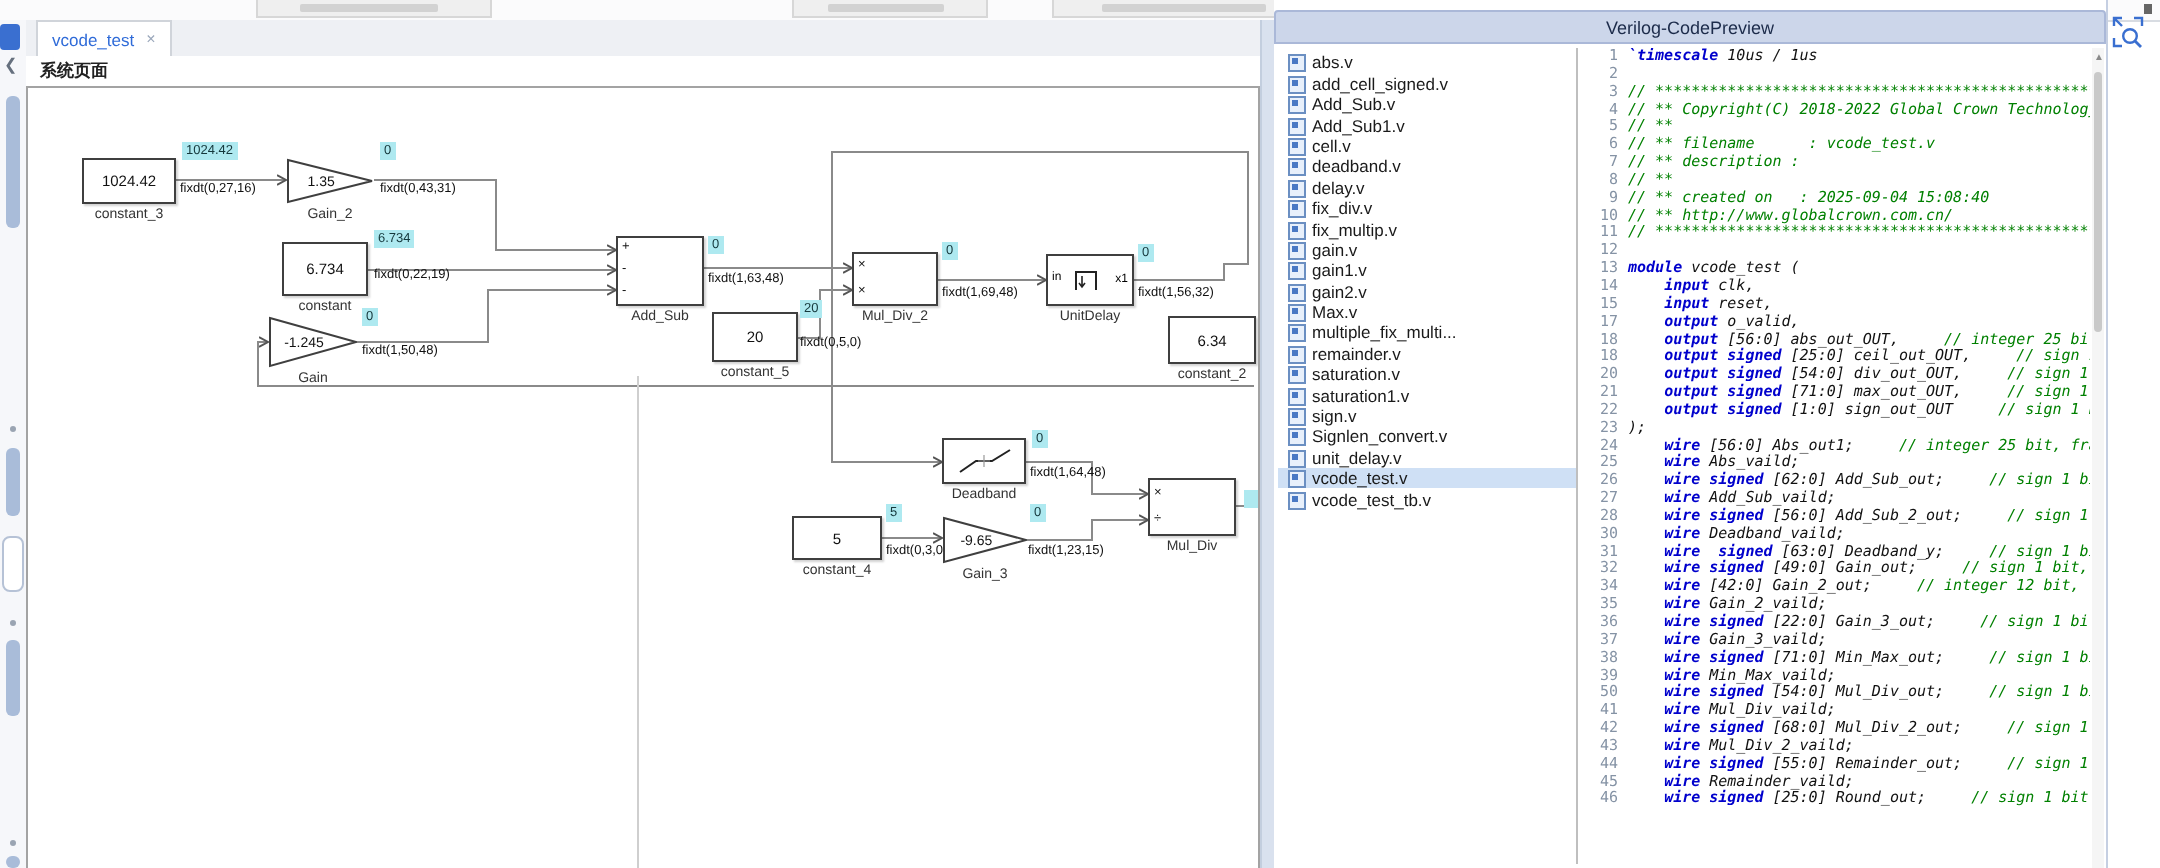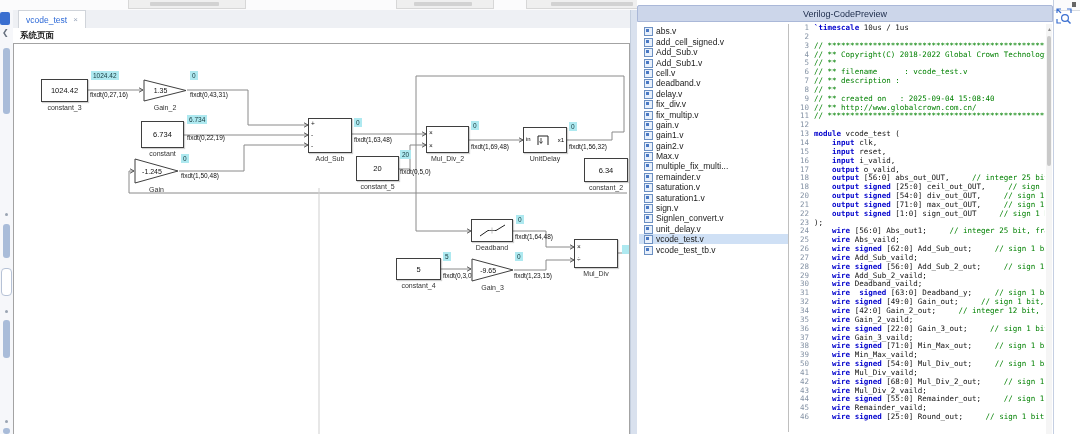--- a/index.html
+++ b/index.html
@@ -50,21 +50,21 @@
             overflow:hidden;padding-top:2px;box-sizing:border-box;}
   .fitem{height:10.4px;display:flex;align-items:flex-end;padding-left:5px;white-space:nowrap;}
   .fitem.sel{background:#cfe0f5;}
   .ficon{display:inline-block;width:7px;height:7px;border:1px solid #6b8fc2;background:#e8f0fb;margin-right:3px;position:relative;flex:0 0 auto;}
   .ficon:after{content:"";position:absolute;left:1px;top:1px;width:3px;height:3px;background:#4a79c4;}
   .fname{font-size:8.5px;color:#1a1a1a;}
   #code{position:absolute;left:152px;top:24px;right:8px;bottom:0;overflow:hidden;
         font-family:"DejaVu Sans Mono",monospace;font-size:7.5px;line-height:8.85px;}
   .cl{white-space:pre;display:flex;}
   .cl .num{flex:0 0 20px;text-align:right;color:#8593a5;padding-right:5px;}
-  .cl .src{color:#111;}
+  .cl .src{color:#111;font-style:italic;}
   .kw{color:#0000cc;font-weight:bold;}
   .cm{color:#008000;}
   #codescroll{position:absolute;right:1px;top:24px;width:6px;bottom:0;background:#f5f5f5;}
   #codescroll .arrow{position:absolute;top:2px;left:1px;font-size:5px;color:#8a8a8a;}
   #codescroll .cthumb{position:absolute;left:1px;top:12px;width:4px;height:130px;background:#c9c9c9;border-radius:2px;}
   
   #expand{position:absolute;left:1056px;top:8px;width:16px;height:16px;cursor:pointer;}
 </style>
 </head>
 <body>
@@ -329,34 +329,32 @@
       <div class="cl"><span class="num">6</span><span class="src"><span class="cm">// ** filename      : vcode_test.v</span></span></div>
       <div class="cl"><span class="num">7</span><span class="src"><span class="cm">// ** description :</span></span></div>
       <div class="cl"><span class="num">8</span><span class="src"><span class="cm">// **</span></span></div>
       <div class="cl"><span class="num">9</span><span class="src"><span class="cm">// ** created on   : 2025-09-04 15:08:40</span></span></div>
       <div class="cl"><span class="num">10</span><span class="src"><span class="cm">// ** http://www.globalcrown.com.cn/</span></span></div>
       <div class="cl"><span class="num">11</span><span class="src"><span class="cm">// ******************************************************************************</span></span></div>
       <div class="cl"><span class="num">12</span><span class="src"></span></div>
       <div class="cl"><span class="num">13</span><span class="src"><span class="kw">module</span> vcode_test (</span></div>
       <div class="cl"><span class="num">14</span><span class="src">    <span class="kw">input</span> clk,</span></div>
       <div class="cl"><span class="num">15</span><span class="src">    <span class="kw">input</span> reset,</span></div>
-      <div class="cl"><span class="num">16</span><span class="src">    <span class="kw">input</span> i_valid,</span></div>
       <div class="cl"><span class="num">17</span><span class="src">    <span class="kw">output</span> o_valid,</span></div>
       <div class="cl"><span class="num">18</span><span class="src">    <span class="kw">output</span> [56:0] abs_out_OUT,     <span class="cm">// integer 25 bit, fraction 32 bit</span></span></div>
       <div class="cl"><span class="num">18</span><span class="src">    <span class="kw">output</span> <span class="kw">signed</span> [25:0] ceil_out_OUT,     <span class="cm">// sign 1 bit, integer 25 bit</span></span></div>
       <div class="cl"><span class="num">20</span><span class="src">    <span class="kw">output</span> <span class="kw">signed</span> [54:0] div_out_OUT,     <span class="cm">// sign 1 bit, integer 22 bit, fra</span></span></div>
       <div class="cl"><span class="num">21</span><span class="src">    <span class="kw">output</span> <span class="kw">signed</span> [71:0] max_out_OUT,     <span class="cm">// sign 1 bit, integer 23 bit, fra</span></span></div>
       <div class="cl"><span class="num">22</span><span class="src">    <span class="kw">output</span> <span class="kw">signed</span> [1:0] sign_out_OUT     <span class="cm">// sign 1 bit, integer 1 bit</span></span></div>
       <div class="cl"><span class="num">23</span><span class="src">);</span></div>
       <div class="cl"><span class="num">24</span><span class="src">    <span class="kw">wire</span> [56:0] Abs_out1;     <span class="cm">// integer 25 bit, fraction 32 bit</span></span></div>
       <div class="cl"><span class="num">25</span><span class="src">    <span class="kw">wire</span> Abs_vaild;</span></div>
       <div class="cl"><span class="num">26</span><span class="src">    <span class="kw">wire</span> <span class="kw">signed</span> [62:0] Add_Sub_out;     <span class="cm">// sign 1 bit, integer 14 bit, fract</span></span></div>
       <div class="cl"><span class="num">27</span><span class="src">    <span class="kw">wire</span> Add_Sub_vaild;</span></div>
       <div class="cl"><span class="num">28</span><span class="src">    <span class="kw">wire</span> <span class="kw">signed</span> [56:0] Add_Sub_2_out;     <span class="cm">// sign 1 bit, integer 24 bit, fra</span></span></div>
-      <div class="cl"><span class="num">29</span><span class="src">    <span class="kw">wire</span> Add_Sub_2_vaild;</span></div>
       <div class="cl"><span class="num">30</span><span class="src">    <span class="kw">wire</span> Deadband_vaild;</span></div>
       <div class="cl"><span class="num">31</span><span class="src">    <span class="kw">wire</span>  <span class="kw">signed</span> [63:0] Deadband_y;     <span class="cm">// sign 1 bit, integer 15 bit, fract</span></span></div>
       <div class="cl"><span class="num">32</span><span class="src">    <span class="kw">wire</span> <span class="kw">signed</span> [49:0] Gain_out;     <span class="cm">// sign 1 bit, integer 1 bit, fraction</span></span></div>
       <div class="cl"><span class="num">34</span><span class="src">    <span class="kw">wire</span> [42:0] Gain_2_out;     <span class="cm">// integer 12 bit, fraction 31 bit</span></span></div>
       <div class="cl"><span class="num">35</span><span class="src">    <span class="kw">wire</span> Gain_2_vaild;</span></div>
       <div class="cl"><span class="num">36</span><span class="src">    <span class="kw">wire</span> <span class="kw">signed</span> [22:0] Gain_3_out;     <span class="cm">// sign 1 bit, integer 7 bit, fractic</span></span></div>
       <div class="cl"><span class="num">37</span><span class="src">    <span class="kw">wire</span> Gain_3_vaild;</span></div>
       <div class="cl"><span class="num">38</span><span class="src">    <span class="kw">wire</span> <span class="kw">signed</span> [71:0] Min_Max_out;     <span class="cm">// sign 1 bit, integer 23 bit, fract</span></span></div>
       <div class="cl"><span class="num">39</span><span class="src">    <span class="kw">wire</span> Min_Max_vaild;</span></div>
       <div class="cl"><span class="num">50</span><span class="src">    <span class="kw">wire</span> <span class="kw">signed</span> [54:0] Mul_Div_out;     <span class="cm">// sign 1 bit, integer 22 bit, fract</span></span></div>

